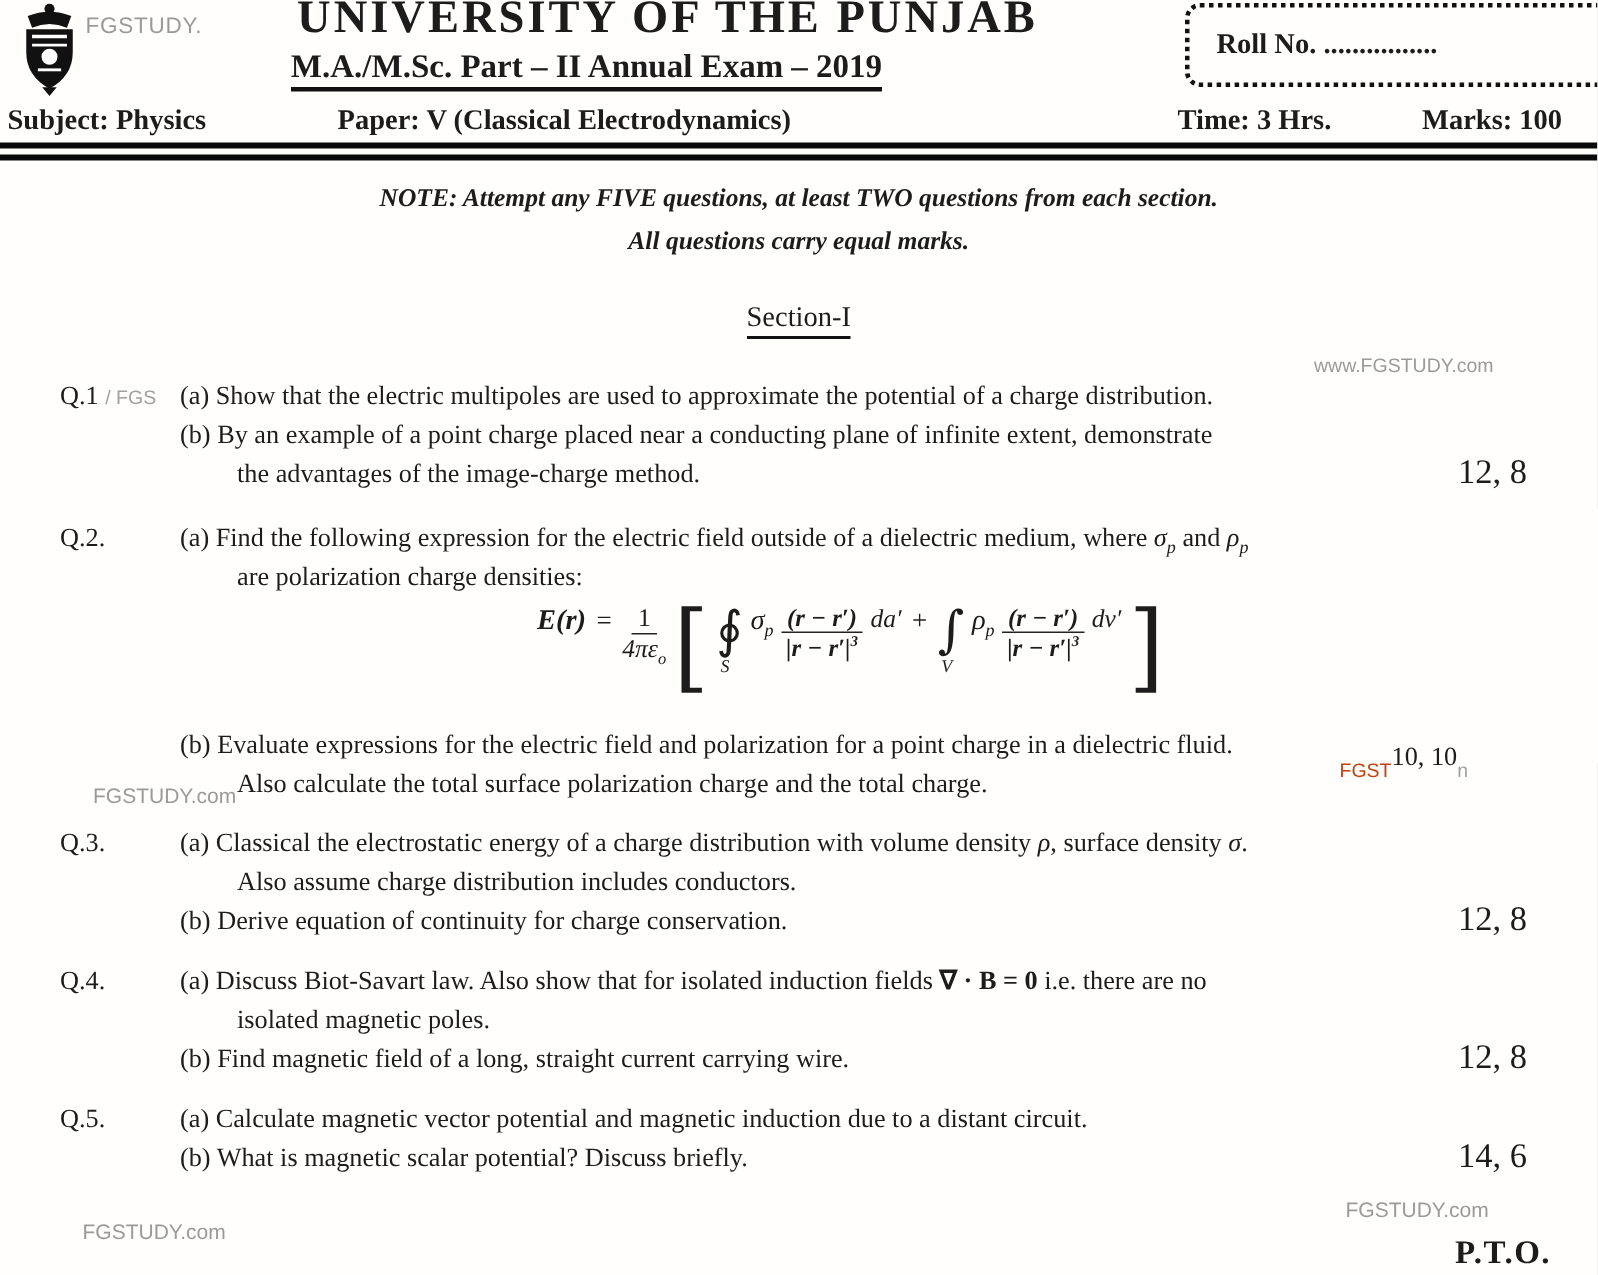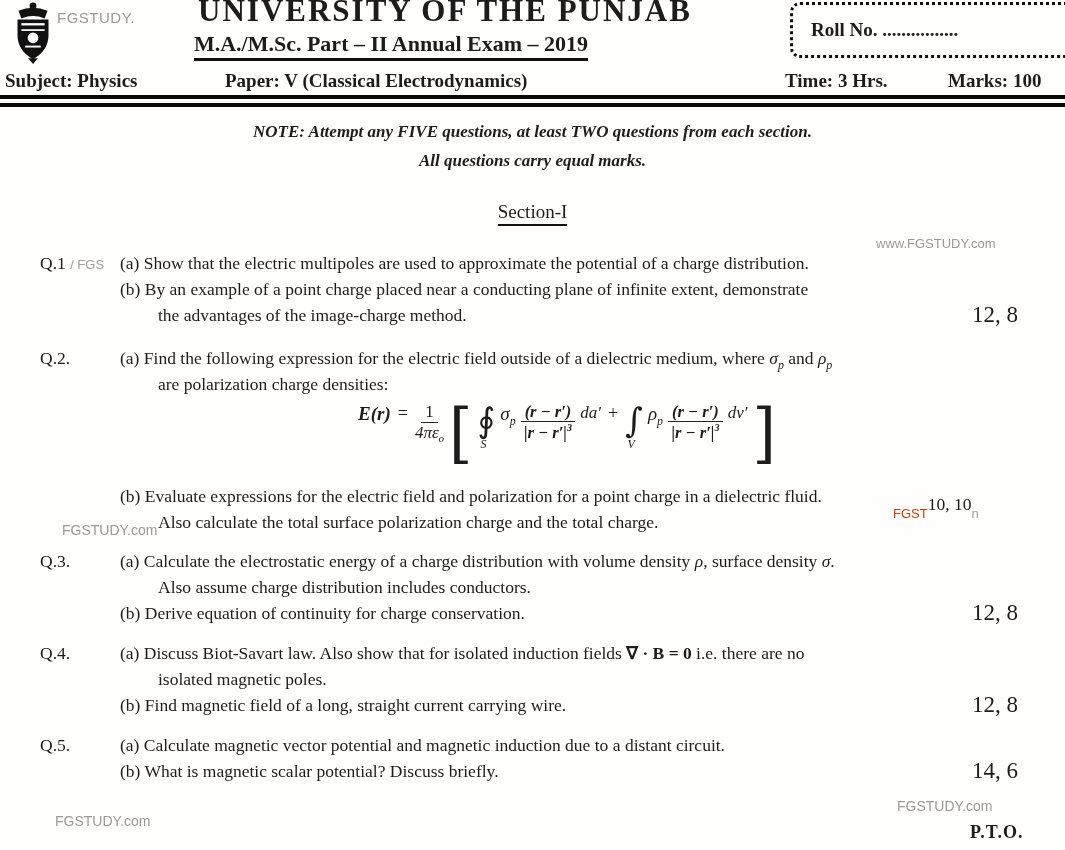--- a/index.html
+++ b/index.html
@@ -52,21 +52,21 @@
   .dens sub{font-size:12px;}
   .vfrac{font-size:16.5px;font-weight:bold;font-style:italic;}
   .vfrac sup{font-size:10px;}
   .fdiff{font-size:17px;font-style:italic;}
   .fplus{font-size:18px;padding:0 2px;}
   
   .marks-overlay{display:flex;align-items:baseline;}
   .marks-overlay .pre{font-family:"Liberation Sans",sans-serif;color:#c2410c;font-size:13px;position:relative;top:5px;}
   .marks-overlay .val{position:relative;top:-3px;font-size:17.5px;}
   .marks-overlay .tail{font-family:"Liberation Sans",sans-serif;color:#a0a0a0;font-size:13px;position:relative;top:5px;}
-  .pto{font-size:18px;font-weight:bold;letter-spacing:1px;text-align:right;}
+  .pto{font-size:22px;font-weight:bold;letter-spacing:1px;text-align:right;}
 </style>
 </head>
 <body>
 
 <div class="page">
 
   <div class="abs" style="top:2px;left:8px;">
     <svg viewBox="0 0 50 64" width="50" height="62">
       <circle cx="25" cy="4" r="3.5" fill="#111"></circle>
       <rect x="23" y="5" width="4" height="5" fill="#111"></rect>
@@ -163,21 +163,21 @@
     </div>
   </div>
 
   <div class="abs wm" style="top:522px;left:62px;font-size:14px;">FGSTUDY.com</div>
 
   <div class="q" style="top:548px;">
     <div class="qnum">Q.3.</div>
     <div class="qmarks" style="top:52px;">12, 8</div>
     <div class="qtext">
       <div class="qline">
-        <span>(a) Calculate the electrostatic energy of a charge distribution with volume density </span><span class="gkit">ρ</span><span>, surface density </span><span class="gkit">σ</span><span>.</span>
+        <span>(a) Classical the electrostatic energy of a charge distribution with volume density </span><span class="gkit">ρ</span><span>, surface density </span><span class="gkit">σ</span><span>.</span>
       </div>
       <div class="qline cont">Also assume charge distribution includes conductors.</div>
       <div class="qline">(b) Derive equation of continuity for charge conservation.</div>
     </div>
   </div>
 
   <div class="q" style="top:640px;">
     <div class="qnum">Q.4.</div>
     <div class="qmarks" style="top:52px;">12, 8</div>
     <div class="qtext">

